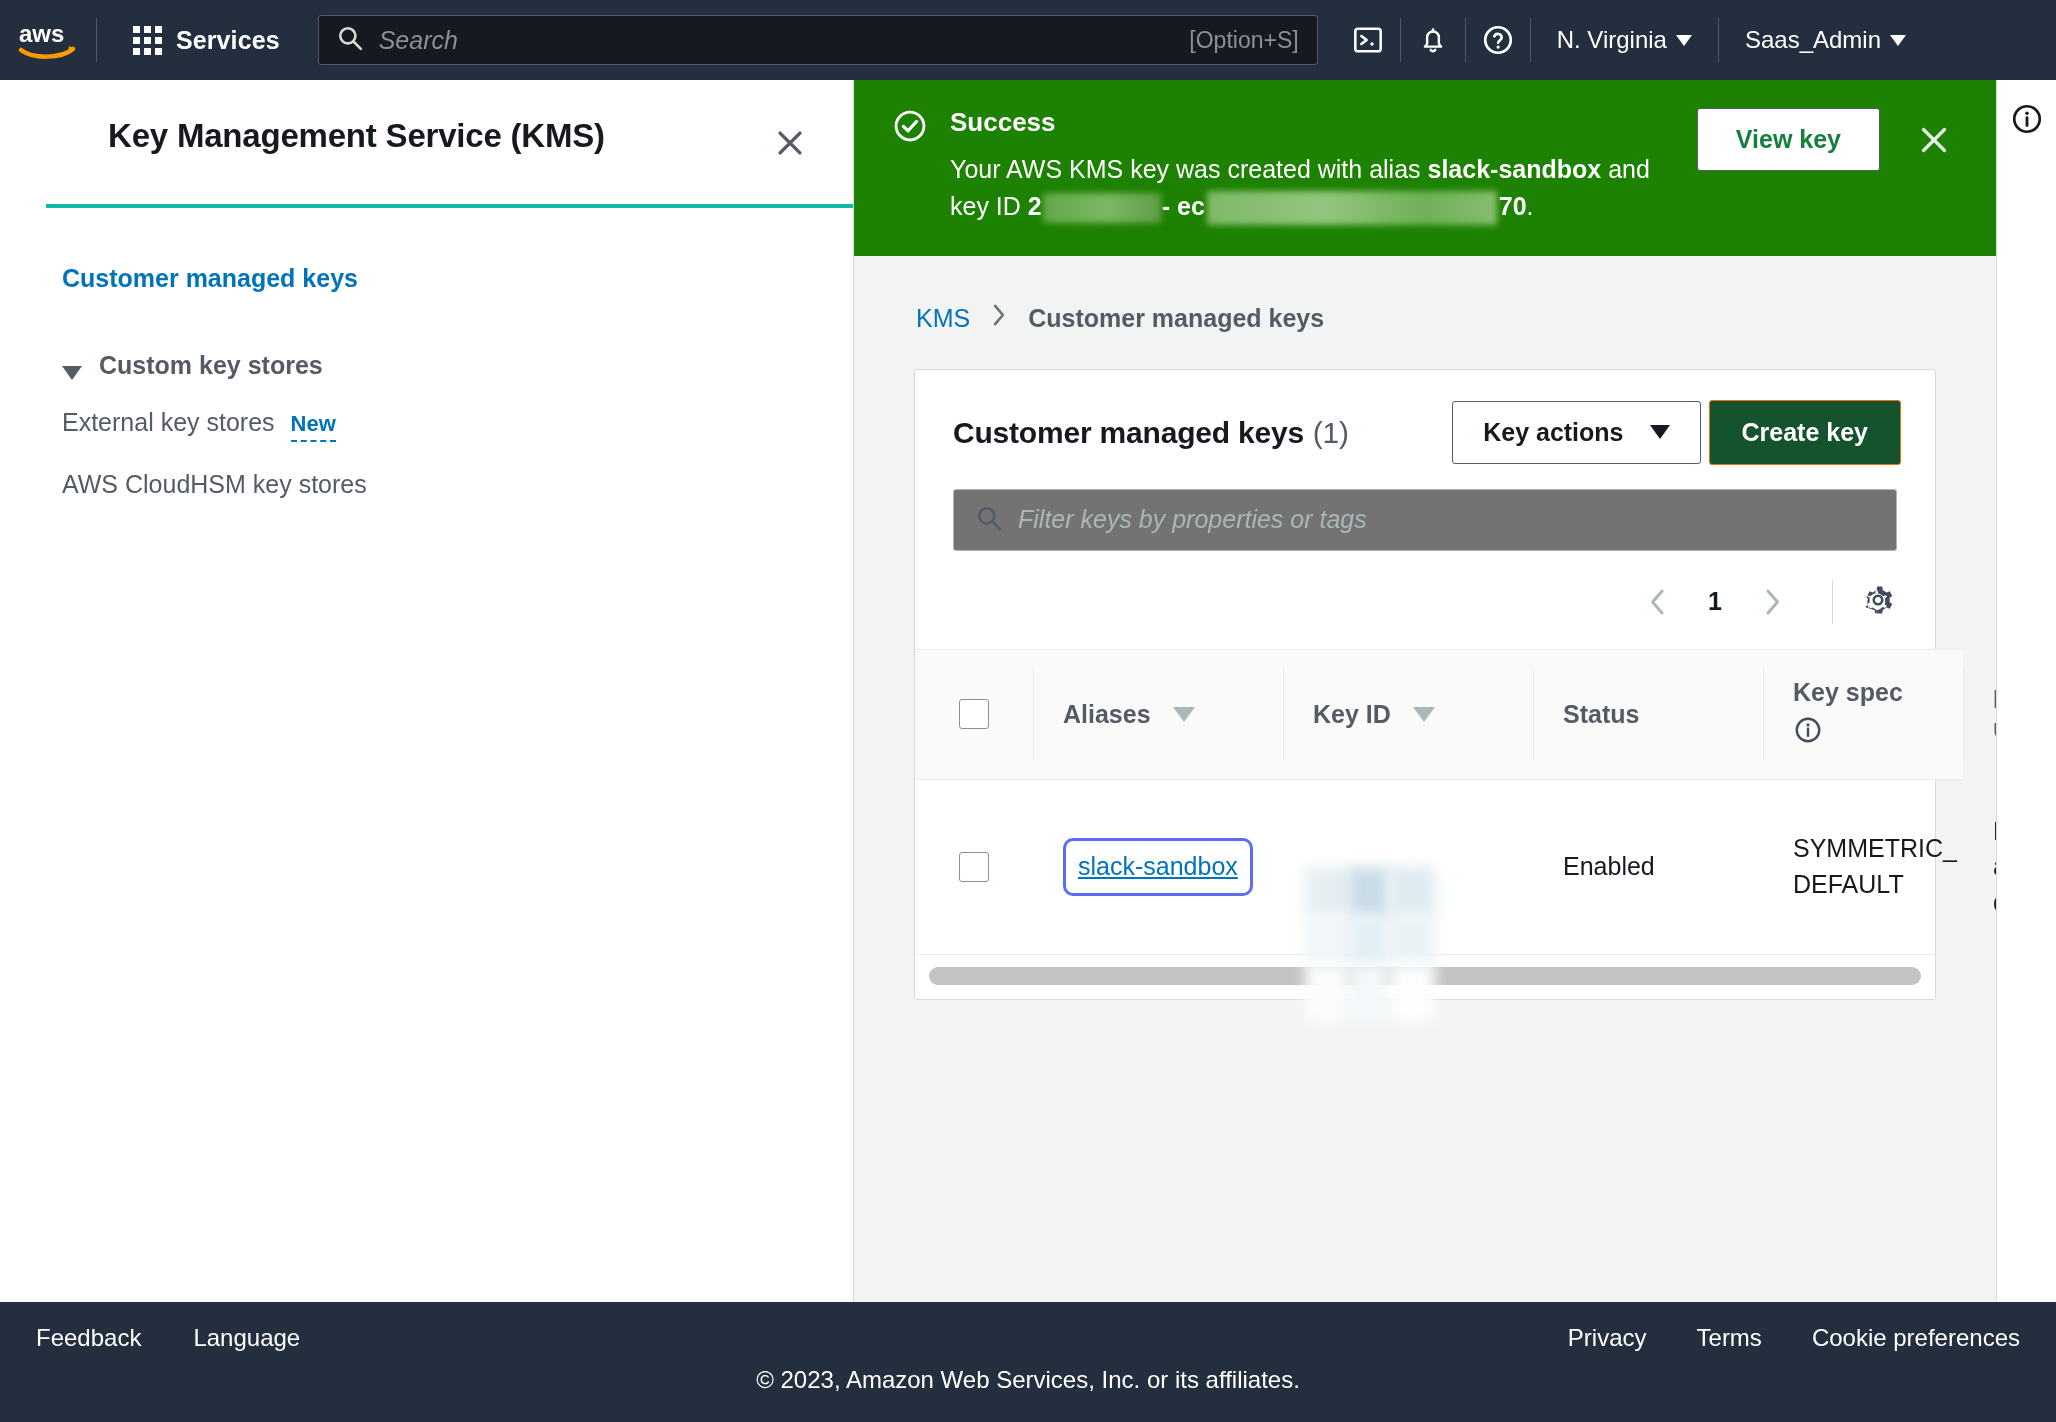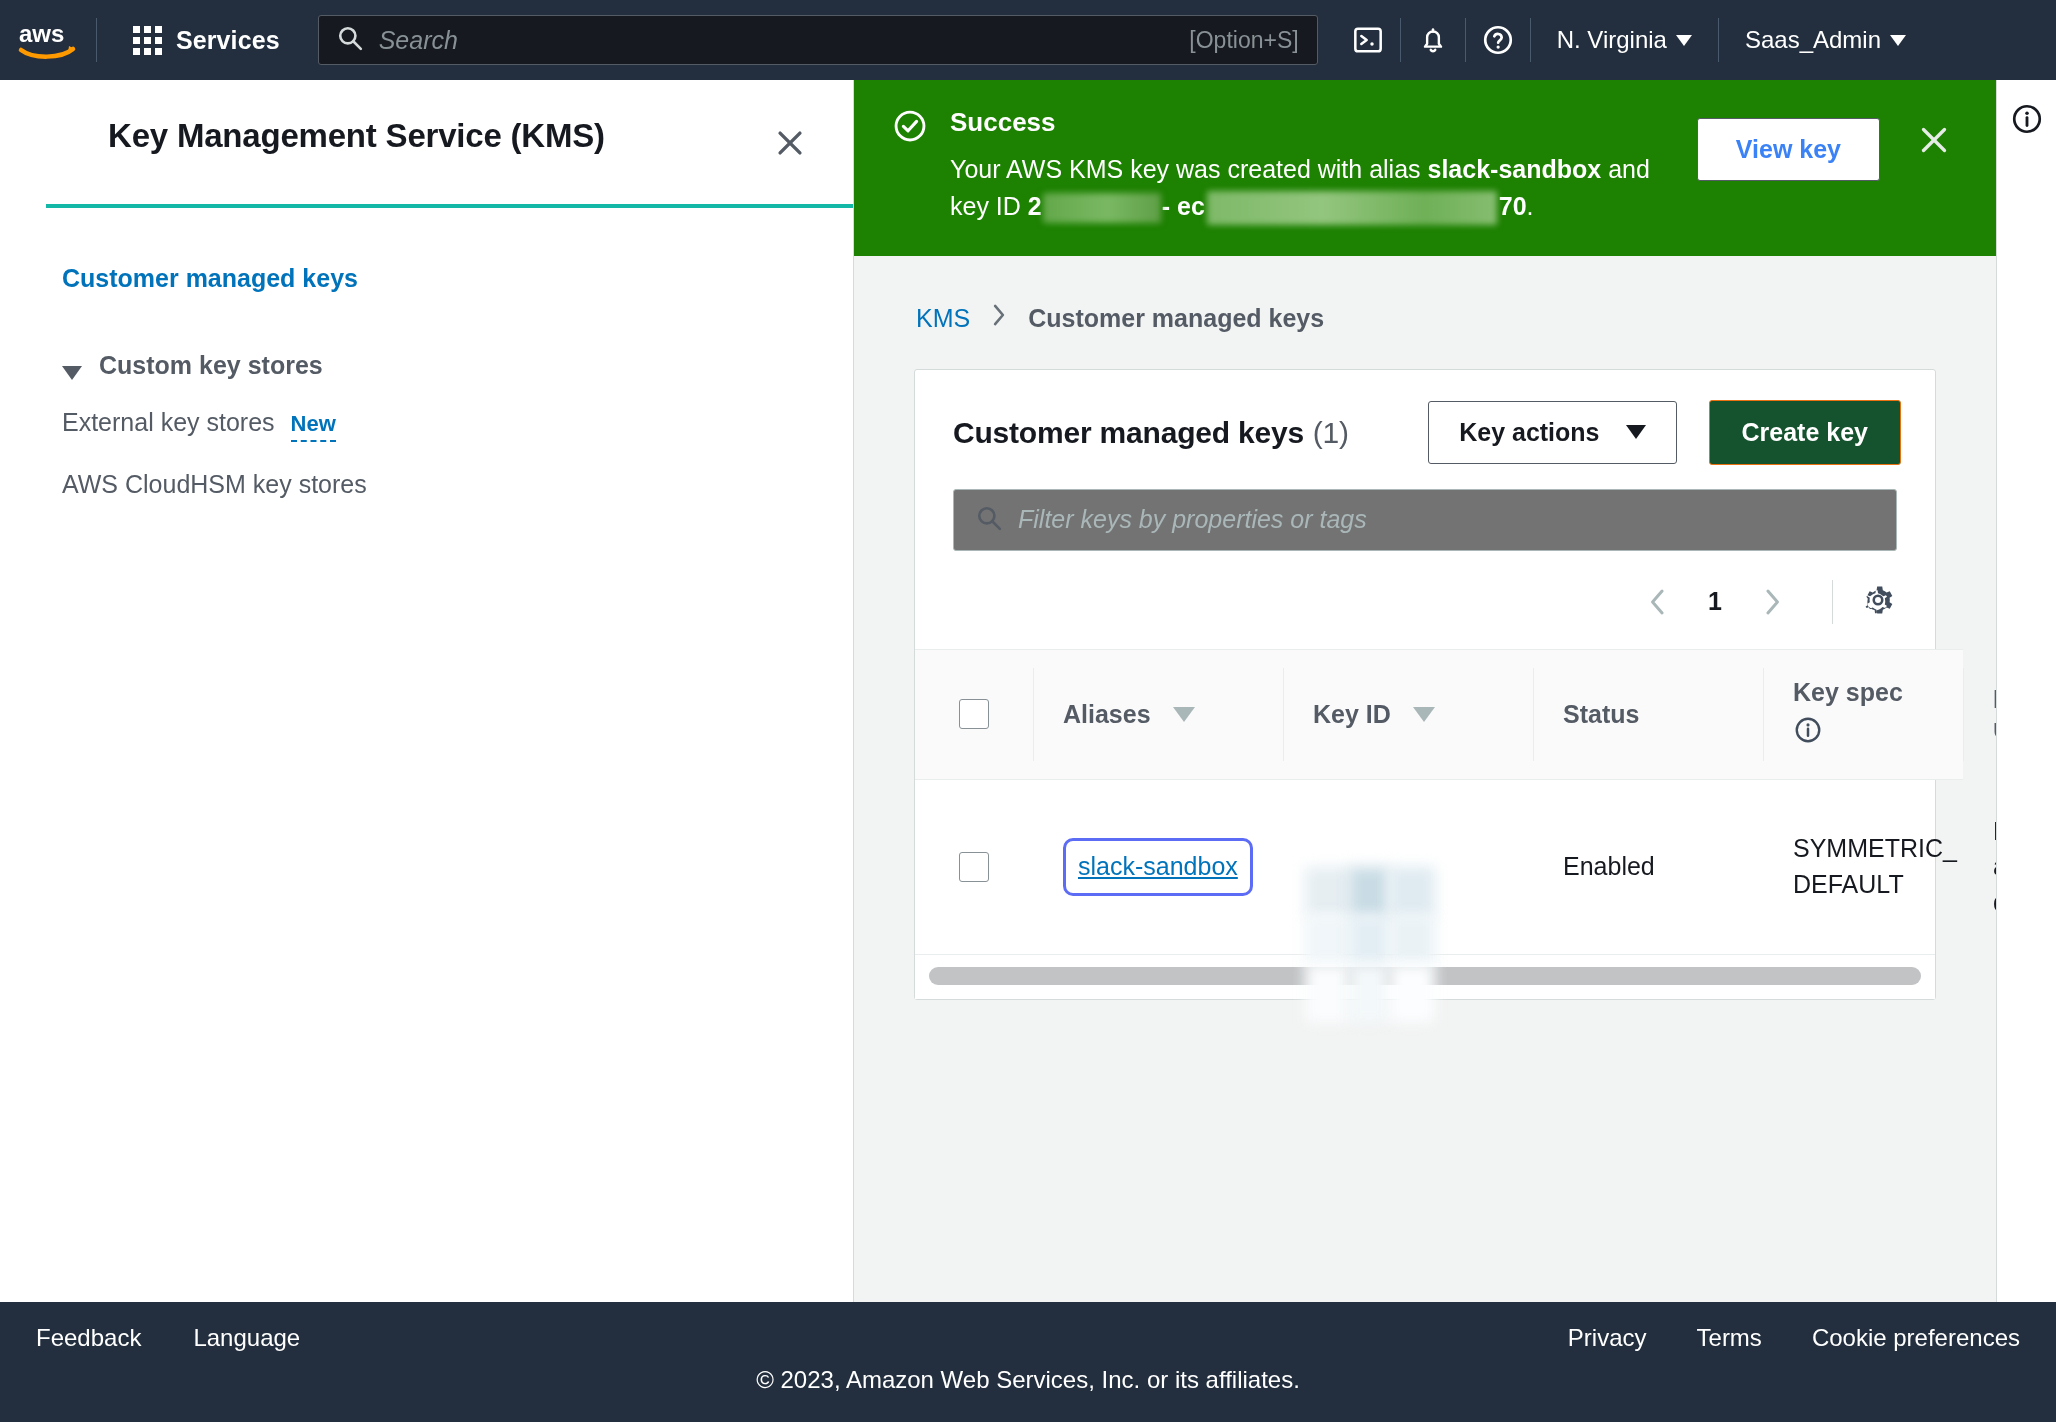--- a/index.html
+++ b/index.html
@@ -85,41 +85,41 @@
     padding: 26px 30px 30px 38px; gap: 22px; position: relative;
   }
   .flash-body { flex: 1; padding-top: 2px; }
   .flash-title { font-size: 26px; font-weight: 700; line-height: 1.1; }
   .flash-msg { font-size: 25px; line-height: 1.5; margin-top: 14px; max-width: 1000px; }
   .flash-msg b { font-weight: 700; }
   .redact { display: inline-block; vertical-align: middle; border-radius: 2px; }
   .r1 { width: 118px; height: 30px; background: linear-gradient(90deg,#63a84a,#7ab863 55%,#5f9f46); filter: blur(3px); margin: 0 1px; }
   .r2 { width: 290px; height: 34px; background: linear-gradient(90deg,#7eb968,#93c57e 40%,#6fb057 75%,#86bd70); filter: blur(3px); margin: 0 2px; }
   .flash-btn {
-    background: #fff; color: #3b82f6; border: 1px solid #545b64; border-radius: 3px;
+    background: #fff; color: #15803d; border: 1px solid #545b64; border-radius: 3px;
     font-size: 25px; font-weight: 700; padding: 16px 38px; cursor: pointer;
-    font-family: "Liberation Sans", sans-serif; margin-top: 12px; white-space: nowrap;
+    font-family: "Liberation Sans", sans-serif; margin-top: 2px; white-space: nowrap;
   }
   .flash-close { cursor: pointer; padding: 10px 14px; margin-top: 6px; }
 
   
   .content { flex: 1; overflow: hidden; padding: 0 60px; }
   .crumb { display: flex; align-items: center; gap: 20px; padding: 46px 0 34px 2px; font-size: 25px; }
   .crumb a { color: #0073bb; text-decoration: none; cursor: pointer; }
   .crumb .sep { color: #879196; font-size: 26px; }
   .crumb .cur { color: #545b64; font-weight: 700; }
 
   .card { background: #fff; border: 1px solid #d5dbdb; border-radius: 3px; }
   .card-head {
     display: flex; align-items: center; justify-content: space-between;
     padding: 30px 34px 10px 38px;
   }
   .card-title { font-size: 32px; font-weight: 700; color: #16191f; letter-spacing: -.2px; }
   .card-title span { color: #545b64; font-weight: 400; font-size: 30px; }
-  .head-actions { display: flex; align-items: center; gap: 32px; }
+  .head-actions { display: flex; align-items: center; gap: 8px; }
   .btn-normal {
     background: #fff; color: #16191f; border: 1px solid #545b64; border-radius: 3px;
     font-size: 25px; font-weight: 700; padding: 16px 30px; cursor: pointer;
     display: flex; align-items: center; gap: 26px; font-family: "Liberation Sans", sans-serif;
   }
   .caret-dark { width: 0; height: 0; border-left: 10px solid transparent; border-right: 10px solid transparent; border-top: 14px solid #16191f; }
   .btn-primary {
     background: #14532d; color: #fff; border: 1px solid #ec7211; border-radius: 3px;
     font-size: 25px; font-weight: 700; padding: 17px 32px; cursor: pointer;
     font-family: "Liberation Sans", sans-serif;

